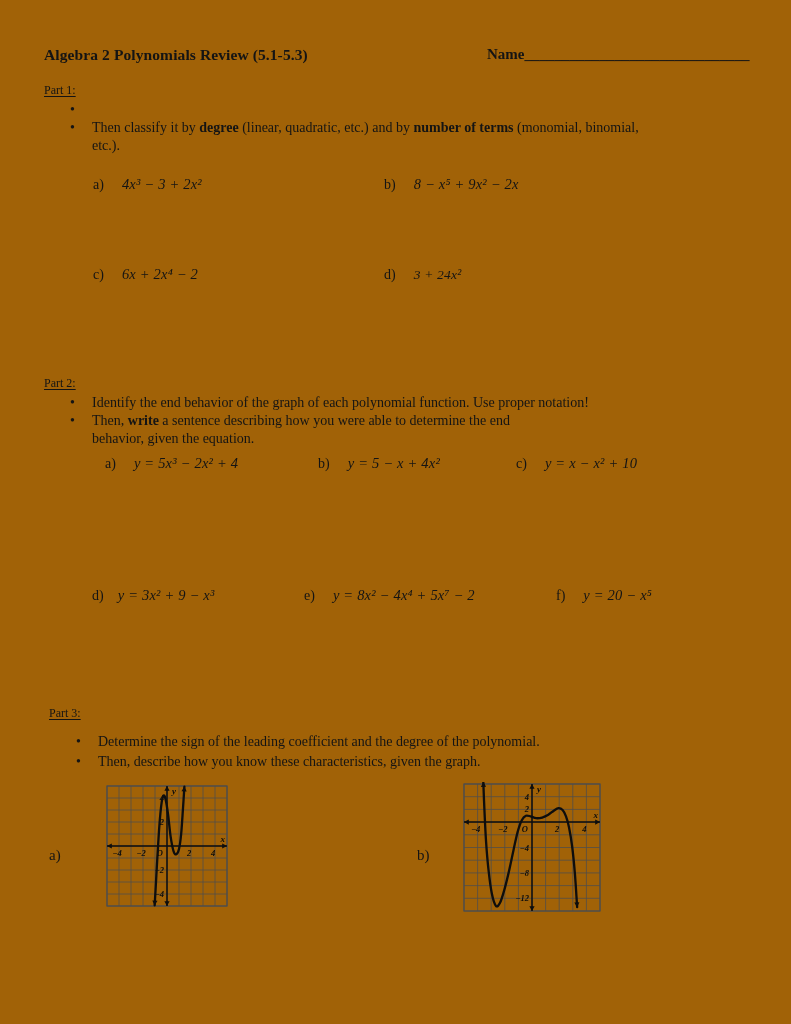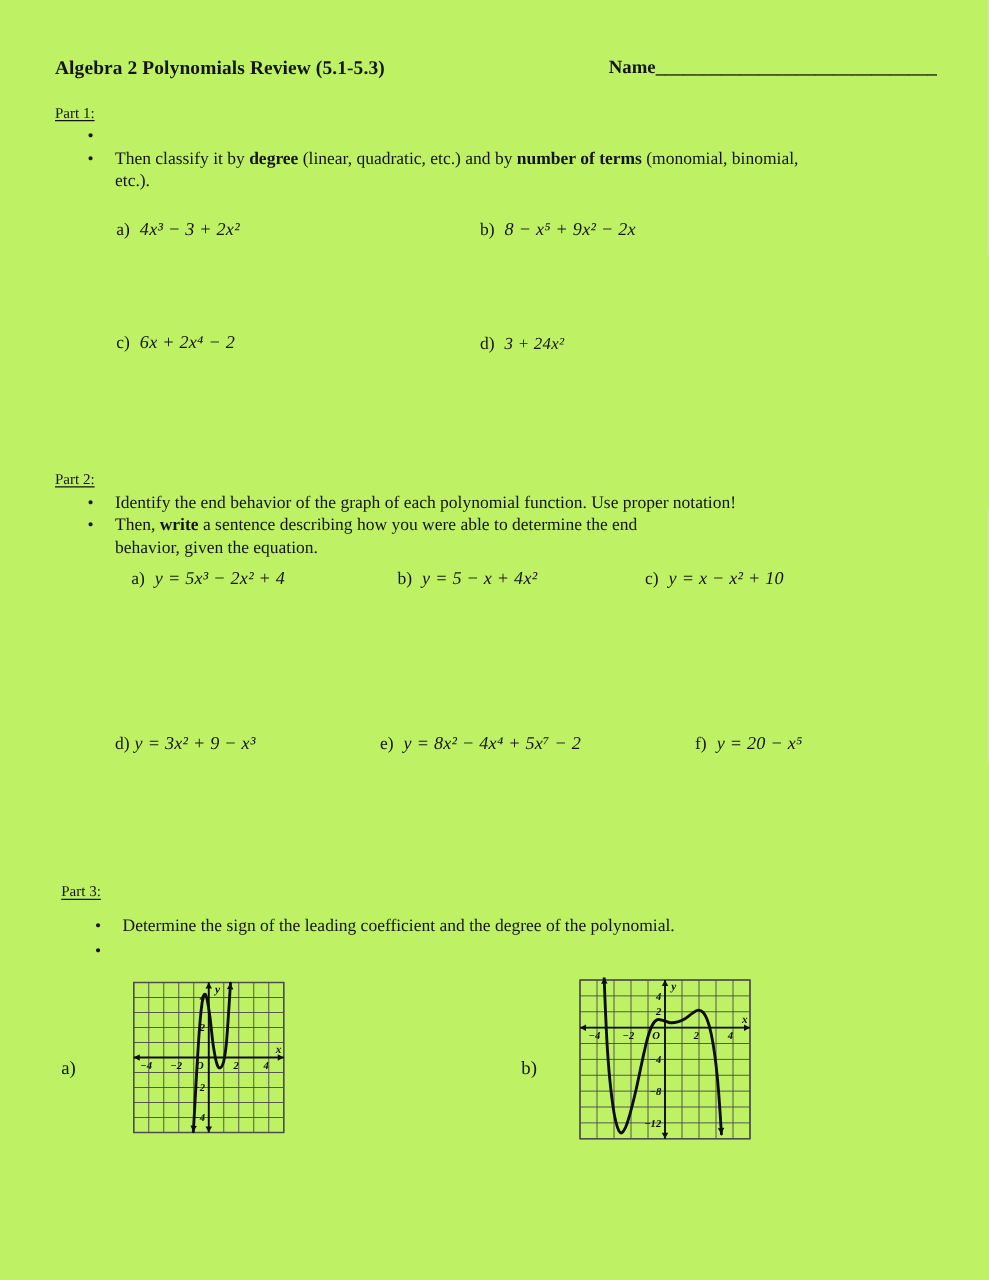--- a/index.html
+++ b/index.html
@@ -1,32 +1,32 @@
 <!DOCTYPE html>
 <html><head>
 <meta charset="utf-8">
 <style>
   html,body{margin:0;padding:0;background:#e8e8e8;}
   .page{
-    position:relative;width:791px;height:1024px;background:#bef264;
+    position:relative;width:791px;height:1024px;background:#a16207;
     font-family:"Liberation Serif",serif;color:#141414;overflow:hidden;
     margin:0 auto;
   }
   .abs{position:absolute;}
   .title{font-weight:bold;font-size:15.5px;letter-spacing:.1px;}
   .namebox{font-weight:bold;font-size:15px;text-align:right;}
   .ph{font-size:12px;text-decoration:underline;text-underline-offset:2px;}
   .bullets{font-size:14px;}
   .brow{display:flex;line-height:18px;}
   .brow.sp{line-height:20px;}
   .dot{width:22px;flex:0 0 22px;}
   .btxt b{font-weight:bold;}
   .prob{display:flex;align-items:baseline;white-space:nowrap;}
   .plabel{font-size:14px;margin-right:8px;}
-  .math{font-style:italic;font-size:14.5px;letter-spacing:.2px;}
+  .math{font-style:italic;font-size:14.5px;letter-spacing:.2px;margin-left:10px;}
   .math.small{font-size:13.5px;}
   .gwrap{position:absolute;}
   svg{display:block;}
 </style>
 </head>
 <body>
 
 <div class="page">
 
   <div class="abs title" style="left:44px;top:46px;">Algebra 2 Polynomials Review (5.1-5.3)</div>
@@ -100,20 +100,21 @@
   </div>
 
   <div class="abs ph" style="left:49px;top:706px;">Part 3:</div>
   <div class="abs bullets" style="left:76px;top:732px;width:680px;">
     <div class="brow sp">
       <span class="dot">•</span>
       <span class="btxt">Determine the sign of the leading coefficient and the degree of the polynomial.</span>
     </div>
     <div class="brow sp">
       <span class="dot">•</span>
+      <span class="btxt">Then, describe how you know these characteristics, given the graph.</span>
     </div>
   </div>
 
   <div class="abs plabel" style="left:49px;top:847px;font-size:15px;">a)</div>
   <div class="gwrap" style="left:105px;top:784px;">
     <svg width="124" height="124" viewBox="0 0 124 124">
         <line x1="2" y1="2" x2="2" y2="122" stroke="#4d4d4d" stroke-width="0.75"></line>
         <line x1="14" y1="2" x2="14" y2="122" stroke="#4d4d4d" stroke-width="0.75"></line>
         <line x1="26" y1="2" x2="26" y2="122" stroke="#4d4d4d" stroke-width="0.75"></line>
         <line x1="38" y1="2" x2="38" y2="122" stroke="#4d4d4d" stroke-width="0.75"></line>

